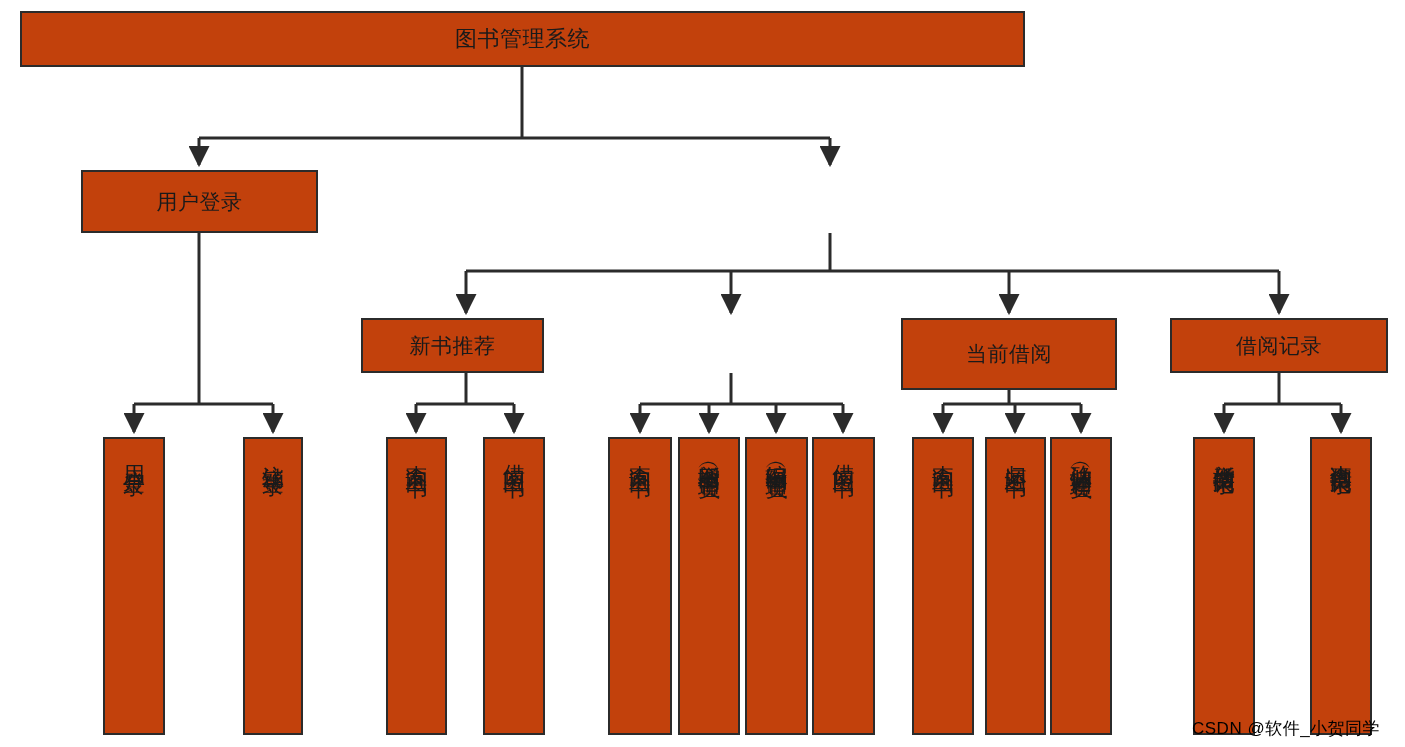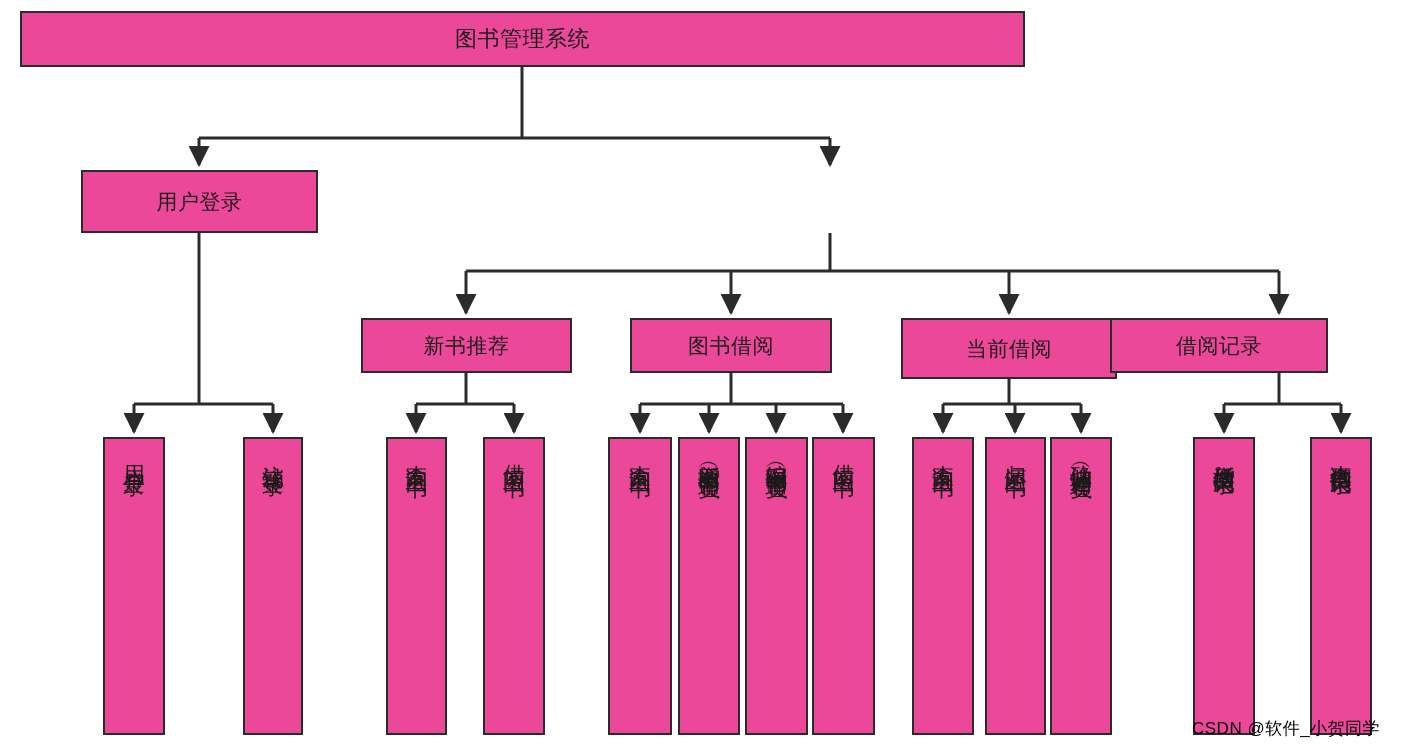--- a/index.html
+++ b/index.html
@@ -22,21 +22,21 @@
     position: absolute;
     left: 0;
     top: 0;
     width: 1405px;
     height: 747px;
     pointer-events: none;
   }
   .node {
     position: absolute;
     box-sizing: border-box;
-    background: #ec4899;
+    background: #c2410c;
     border: 2px solid #2b2b2b;
     display: flex;
     align-items: center;
     justify-content: center;
     color: #1a1a1a;
     z-index: 2;
   }
   .node-label {
     display: block;
     text-align: center;
@@ -133,30 +133,27 @@
   </svg>
 
   <div class="node h root" style="left: 20px; top: 11px; width: 1005px; height: 56px;">
     <span class="node-label">图书管理系统</span>
   </div>
 
   <div class="node h" style="left: 81px; top: 170px; width: 237px; height: 63px;">
     <span class="node-label">用户登录</span>
   </div>
 
-  <div class="node h" style="left: 361px; top: 318px; width: 211px; height: 55px;">
+  <div class="node h" style="left: 361px; top: 318px; width: 183px; height: 55px;">
     <span class="node-label">新书推荐</span>
   </div>
-  <div class="node h" style="left: 630px; top: 318px; width: 202px; height: 55px;">
-    <span class="node-label">图书借阅</span>
-  </div>
-  <div class="node h" style="left: 901px; top: 318px; width: 216px; height: 61px;">
+  <div class="node h" style="left: 901px; top: 318px; width: 216px; height: 72px;">
     <span class="node-label">当前借阅</span>
   </div>
-  <div class="node h" style="left: 1110px; top: 318px; width: 218px; height: 55px;">
+  <div class="node h" style="left: 1170px; top: 318px; width: 218px; height: 55px;">
     <span class="node-label">借阅记录</span>
   </div>
 
   <div class="node v" style="left: 103px; top: 437px; width: 62px; height: 298px;">
     <span class="node-label">用户登录</span>
   </div>
   <div class="node v" style="left: 243px; top: 437px; width: 60px; height: 298px;">
     <span class="node-label">注销登录</span>
   </div>
   <div class="node v" style="left: 386px; top: 437px; width: 61px; height: 298px;">

